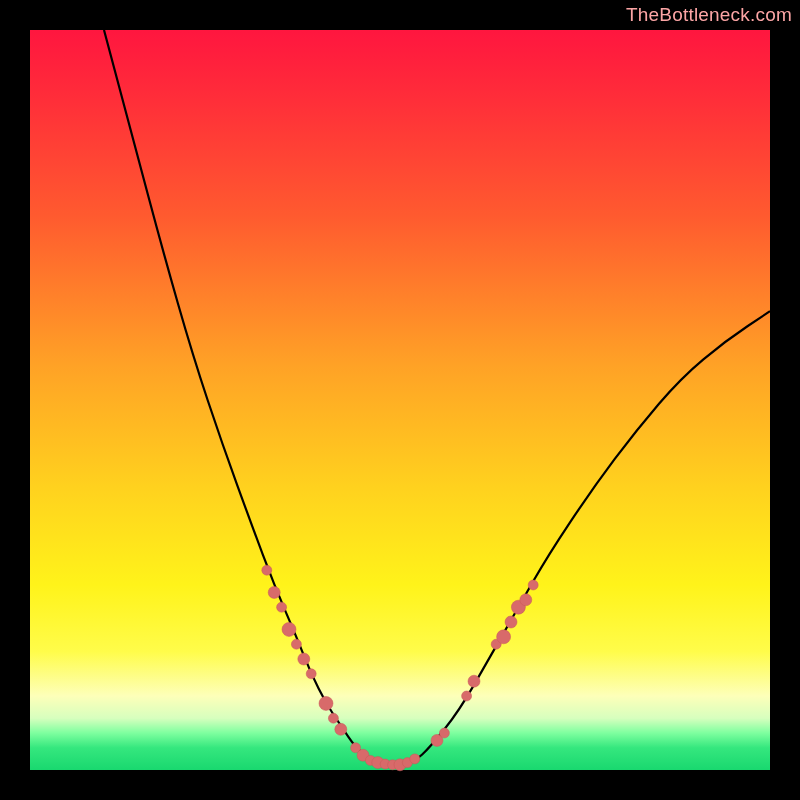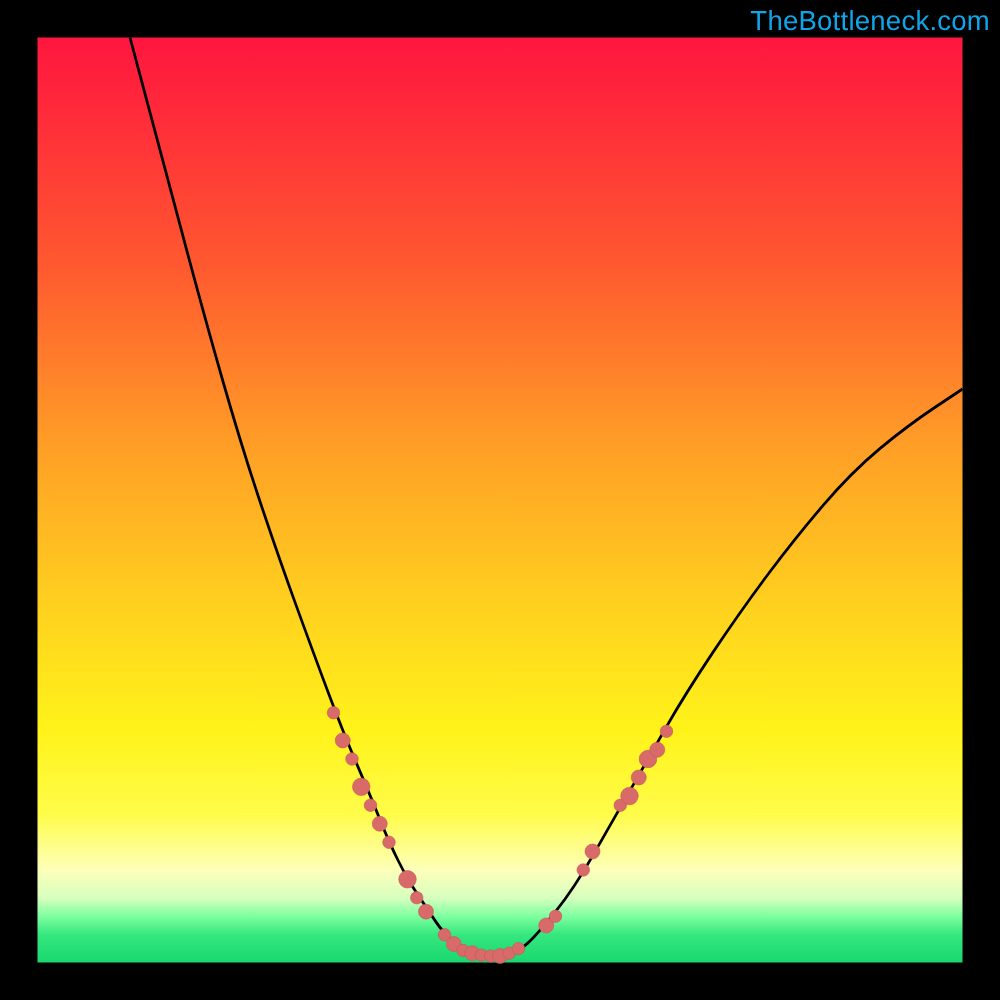--- a/index.html
+++ b/index.html
@@ -39,22 +39,22 @@
       #d7ffbe 93%,
       #7eff9f 95%,
       #35e77e 97%,
       #19d86f 100%
     );
   }
   .watermark {
     position: absolute;
     top: 4px;
     right: 8px;
-    color: #0ea5e9;
-    font-size: 22px;
+    color: #fca5a5;
+    font-size: 19px;
     letter-spacing: 0.2px;
     user-select: none;
   }
   svg.curve {
     position: absolute;
     top: 0;
     left: 0;
     width: 740px;
     height: 740px;
     overflow: visible;

